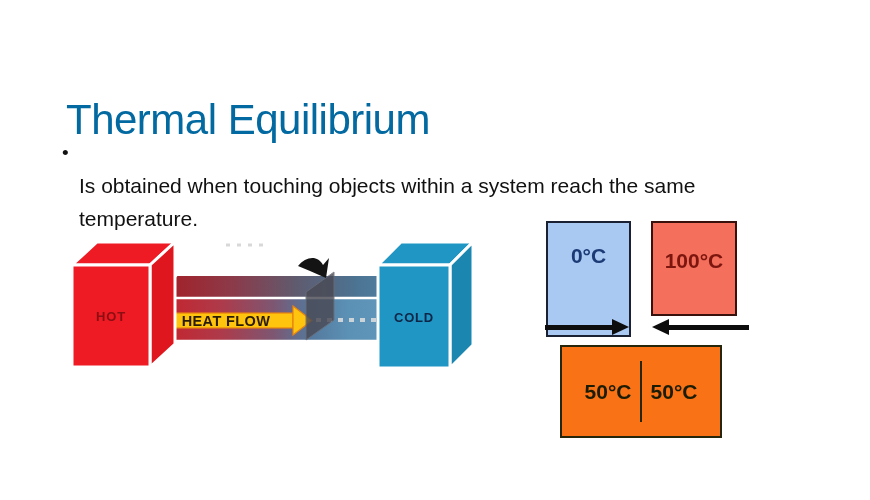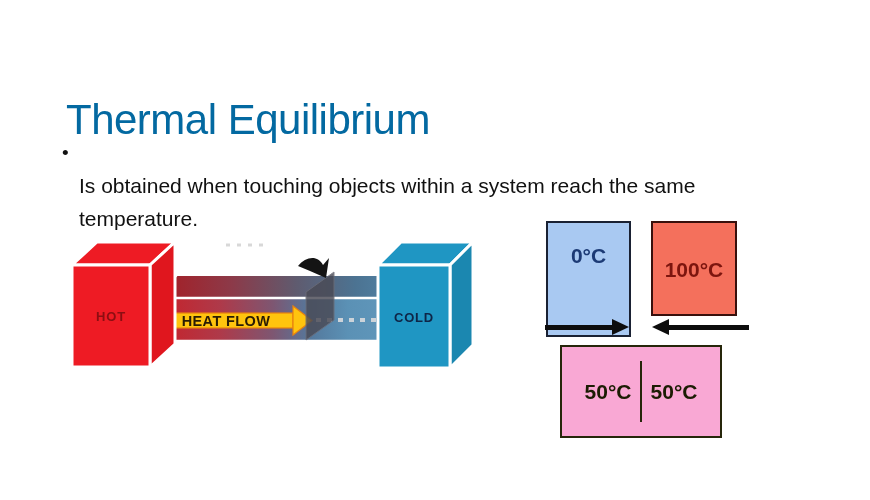--- a/index.html
+++ b/index.html
@@ -34,25 +34,25 @@
     display:flex; justify-content:center;
   }
   .eq-cold {
     left:546px; top:221px; width:85px; height:116px;
     background:#a9c9f2; border:2.5px solid #1a2133; color:#1c3a75;
     padding-top:21px;
   }
   .eq-hot {
     left:651px; top:221px; width:86px; height:95px;
     background:#f4705c; border:2.5px solid #38100c; color:#7c150e;
-    padding-top:35px;
+    padding-top:26px;
   }
   .eq-result {
     left:560px; top:345px; width:162px; height:93px;
-    background:#f9a8d4; border:2.5px solid #26260a; color:#1c1c03;
+    background:#f97316; border:2.5px solid #26260a; color:#1c1c03;
     padding:14px;
   }
   .eq-half { flex:1; display:flex; align-items:center; justify-content:center; }
   .eq-half.right { border-left:2.5px solid #26260a; }
 
   .arrow-body { position:absolute; height:5px; background:#0d0d0d; }
   .arrow-to-right { left:545px; top:325px; width:67px; }
   .arrow-to-right::after {
     content:""; position:absolute; right:-17px; top:-6px;
     border-left:17px solid #0d0d0d;

